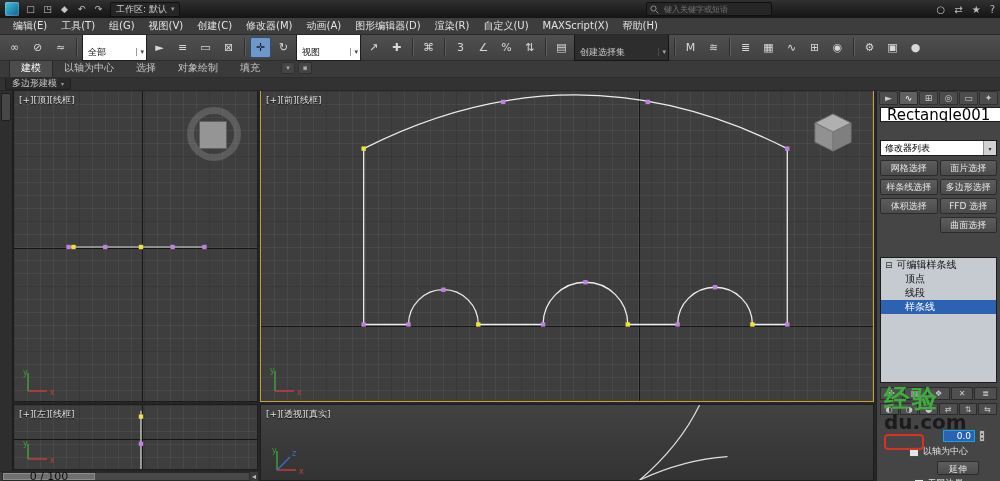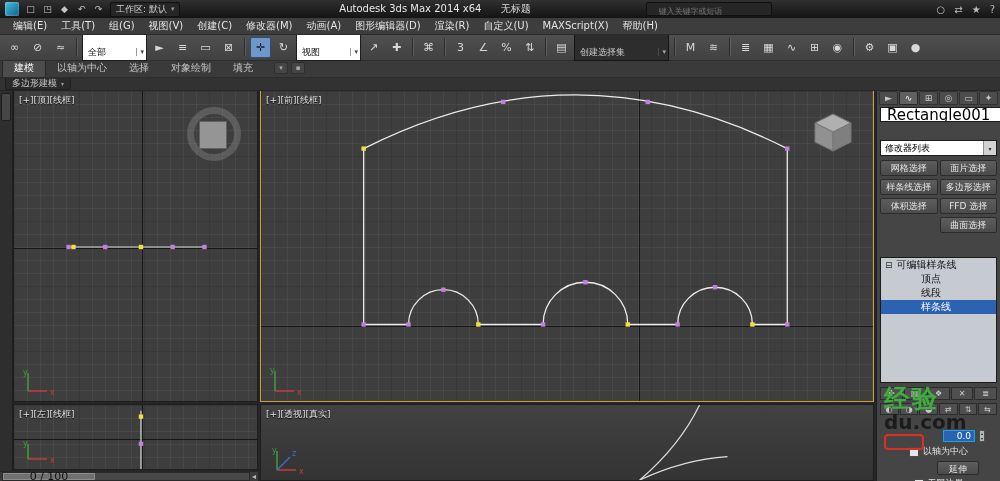--- a/index.html
+++ b/index.html
@@ -13,21 +13,21 @@
   .logo{width:14px;height:14px;border-radius:2px;flex:none;
         background:linear-gradient(135deg,#45c3e0,#0d5f8c);box-shadow:inset 0 0 2px rgba(255,255,255,.6);}
   .qat{display:flex;gap:4px;}
   .qbtn{font-size:9px;color:#c6c6c6;width:13px;text-align:center;line-height:14px;}
   .workspace-dd{display:flex;align-items:center;gap:4px;background:#262626;border:1px solid #101010;
                 border-radius:2px;padding:0 5px;height:13px;font-size:9px;color:#cfcfcf;}
   .dd-caret{font-size:7px;color:#9a9a9a;}
   .win-title{position:absolute;left:200px;right:330px;text-align:center;font-size:10px;color:#e8e8e8;white-space:nowrap;}
   .win-title .doc{margin-left:16px;color:#dcdcdc;}
   .search-box{position:absolute;right:228px;top:2px;width:118px;height:12px;background:#262626;
-              border:1px solid #101010;border-radius:2px;display:flex;align-items:center;gap:3px;padding:0 3px;flex-direction:column;}
+              border:1px solid #101010;border-radius:2px;display:flex;align-items:center;gap:3px;padding:0 3px;}
   .search-box input{flex:1;background:transparent;border:none;outline:none;color:#b5b5b5;
                     font-size:8px;font-family:inherit;min-width:0;}
   .title-right{position:absolute;right:5px;top:0;height:18px;display:flex;align-items:center;gap:9px;}
   .tr-icon{font-size:10px;color:#bdbdbd;}
 
   
   .menubar{position:absolute;top:18px;left:0;right:0;height:16px;background:#3d3d3d;
            border-bottom:1px solid #2a2a2a;display:flex;align-items:center;padding-left:6px;
            font-size:10px;color:#e4e4e4;z-index:59;}
   .menu-item{padding:0 7px;line-height:16px;white-space:nowrap;}
@@ -41,21 +41,21 @@
   .tb-btn.active{background:var(--active-tool-highlight,#6f98c9);border-color:#2f4d74;color:#0d1a2e;}
   .tb-sep{width:1px;height:18px;background:#2c2c2c;box-shadow:1px 0 0 #5d5d5d;margin:0 3px;flex:none;}
   .tb-select{display:flex;align-items:center;height:16px;background:#fff;color:#111;
              border:1px solid #1d1d1d;font-size:9px;padding:10px 2px 0 5px;gap:20px;min-width:56px;flex:none;}
   .tb-select .arr{margin-left:auto;font-size:7px;color:#444;border-left:1px solid #9a9a9a;padding-left:3px;}
   .tb-select.dark{background:#2d2d2d;color:#c9c9c9;border-color:#151515;min-width:86px;}
   .tb-select.dark .arr{color:#aaa;border-left-color:#4a4a4a;}
 
   
   .ribbon{position:absolute;top:60px;left:0;right:0;height:17px;background:#3a3a3a;
-          border-bottom:1px solid #2c2c2c;display:flex;align-items:flex-end;padding-left:2px;font-size:10px;z-index:57;}
+          border-bottom:1px solid #2c2c2c;display:flex;align-items:flex-end;padding-left:9px;font-size:10px;z-index:57;}
   .rtabs{display:flex;align-items:flex-end;}
   .rtab{padding:1px 11px 2px;color:#c6c6c6;white-space:nowrap;}
   .rtab.active{background:#4c4c4c;color:#fff;border:1px solid #272727;border-bottom:none;border-radius:2px 2px 0 0;}
   .ribbon-extra{display:flex;gap:3px;margin-left:10px;align-items:center;padding-bottom:3px;}
   .ribbon-extra .rx{font-size:7px;color:#a9a9a9;border:1px solid #2e2e2e;background:#454545;
                     width:12px;height:10px;display:flex;align-items:center;justify-content:center;border-radius:2px;}
   .ribbon-panel{position:absolute;top:77px;left:0;right:0;height:13px;background:#323232;
                 border-bottom:1px solid #262626;display:flex;align-items:center;padding-left:5px;
                 font-size:9px;color:#c8c8c8;z-index:56;}
   .panel-label{display:flex;gap:4px;align-items:center;background:#2a2a2a;border:1px solid #1f1f1f;
@@ -112,21 +112,21 @@
          font-size:9px;display:flex;align-items:center;padding-left:4px;}
   .cp-dd .arr{margin-left:auto;width:12px;align-self:stretch;background:#d2d2d2;border-left:1px solid #8f8f8f;
               display:flex;align-items:center;justify-content:center;font-size:6px;color:#333;}
   .cp-modbtns{display:grid;grid-template-columns:1fr 1fr;gap:3px 2px;margin:0 3px;}
   .cp-modbtn{height:14px;background:linear-gradient(#5d5d5d,#4b4b4b);border:1px solid #2b2b2b;border-radius:2px;
              font-size:9px;color:#e6e6e6;display:flex;align-items:center;justify-content:center;white-space:nowrap;overflow:hidden;}
   .cp-modbtn.blank{visibility:hidden;}
   .cp-stack{margin:24px 3px 0;height:124px;background:#c6cad1;border:1px solid #1c1c1c;font-size:10px;color:#101010;overflow:hidden;}
   .stack-row{height:14px;display:flex;align-items:center;gap:4px;padding-left:4px;white-space:nowrap;}
   .stack-row .tgl{font-size:9px;color:#333;}
-  .stack-child{padding-left:40px;}
+  .stack-child{padding-left:24px;}
   .stack-child.sel{background:var(--stack-selection,#2d62b2);color:#fff;}
   .cp-stacktools{display:flex;gap:1px;margin:4px 3px 0;height:13px;}
   .cp-tool{flex:1;background:#4f4f4f;border:1px solid #2b2b2b;font-size:8px;color:#cdcdcd;
            display:flex;align-items:center;justify-content:center;}
   .cp-georow{display:flex;gap:1px;margin:3px 3px 0;height:12px;}
   .cp-geo{flex:1;background:#4f4f4f;border:1px solid #2b2b2b;font-size:8px;color:#c6c6c6;
           display:flex;align-items:center;justify-content:center;}
   .cp-rollout{margin:14px 3px 0;font-size:9px;color:#e0e0e0;}
   .roll-row{display:flex;align-items:center;gap:4px;margin-bottom:3px;height:13px;}
   .rr-end{justify-content:flex-end;padding-right:12px;}
@@ -156,24 +156,20 @@
     <span class="qat">
         <span class="qbtn">□</span>
         <span class="qbtn">◳</span>
         <span class="qbtn">◆</span>
         <span class="qbtn">↶</span>
         <span class="qbtn">↷</span>
       </span>
     <span class="workspace-dd">
       <span>工作区: 默认</span>
       <span class="dd-caret">▾</span>
-    </span>
-    <span class="win-title">
-      <span>Autodesk 3ds Max  2014 x64</span>
-      <span class="doc">无标题</span>
     </span>
     <span class="search-box">
       <svg width="9" height="9">
         <circle cx="3.5" cy="3.5" r="2.6" stroke="#8f8f8f" fill="none"></circle>
         <line x1="5.6" y1="5.6" x2="8.4" y2="8.4" stroke="#8f8f8f"></line>
       </svg>
       <input placeholder="键入关键字或短语" style="">
     </span>
     <span class="title-right">
         <span class="tr-icon">○</span>

